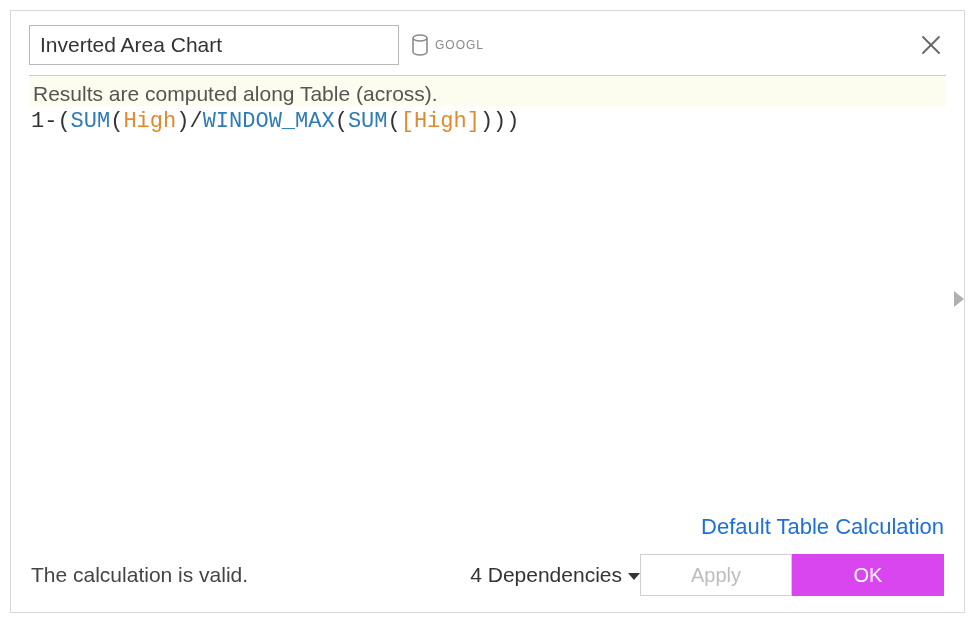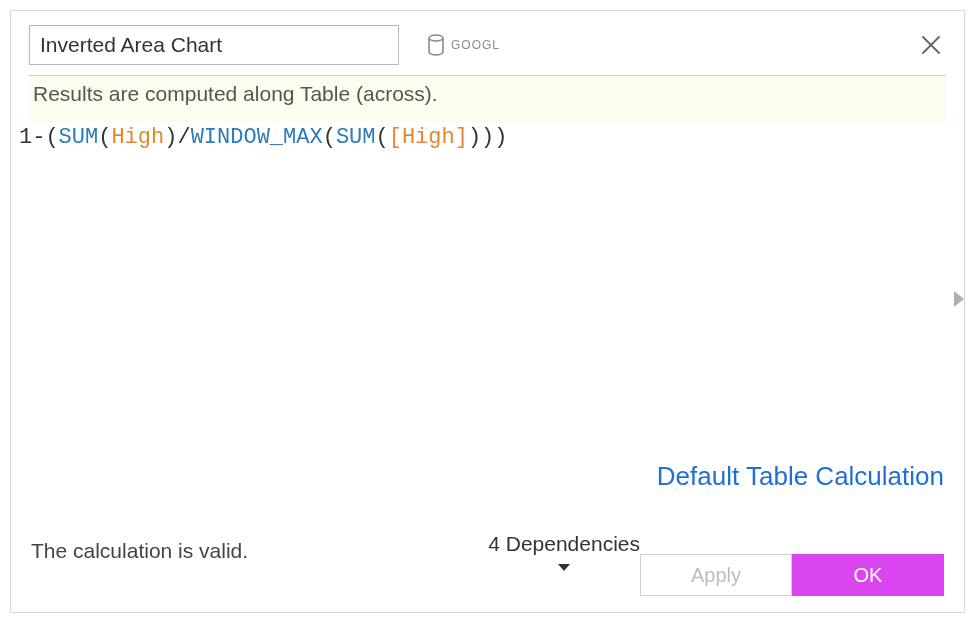--- a/index.html
+++ b/index.html
@@ -18,21 +18,21 @@
       bottom: 10px;
       border: 1px solid #d8d8d8;
       background: #fff;
       display: flex;
       flex-direction: column;
     }
     .header {
       display: flex;
       align-items: center;
       padding: 14px 18px 10px 18px;
-      gap: 28px;
+      gap: 12px;
     }
     .name-input {
       width: 370px;
       height: 40px;
       border: 1px solid #b8b8b8;
       font-size: 21px;
       padding: 0 10px;
       color: #333;
       outline: none;
     }
@@ -53,26 +53,26 @@
     .close-icon {
       color: #666;
       cursor: pointer;
       padding: 4px;
     }
     .close-icon svg { display: block; }
     .info-bar {
       margin: 0 18px;
       border-top: 1px solid #ccc;
       background: #fdfdef;
-      padding: 6px 4px 16px 4px;
+      padding: 6px 4px 0 4px;
       font-size: 21px;
       color: #555;
     }
     .formula-area {
-      margin: 0 4px;
+      margin: 0 16px;
       padding: 2px 4px;
       flex: 1;
       font-family: Consolas, "Courier New", monospace;
       font-size: 22px;
       line-height: 1.3;
       color: #333;
     }
     .tok-fn { color: #2e7bb8; }
     .tok-paren { color: #333; font-weight: 500; }
     .tok-field { color: #e08a2e; }
@@ -84,56 +84,54 @@
       color: #b0b0b0;
       cursor: pointer;
     }
     .expand-arrow svg { display: block; }
     .link-row {
       text-align: right;
       padding: 0 20px 8px 20px;
     }
     .link-default {
       color: #1f6fd6;
-      font-size: 26px;
+      font-size: 22px;
       cursor: pointer;
     }
     .footer {
       display: flex;
       align-items: center;
       padding: 6px 20px 16px 20px;
     }
     .status-text {
       font-size: 21px;
       color: #444;
     }
     .footer-spacer { flex: 1; }
     .deps {
       font-size: 21px;
       color: #333;
       display: flex;
       align-items: center;
       gap: 6px;
       cursor: pointer;
-      flex-direction: column;
     }
     .caret-down {
       width: 0; height: 0;
       border-left: 6px solid transparent;
       border-right: 6px solid transparent;
       border-top: 7px solid #333;
       margin-top: 2px;
     }
     .btn {
       width: 152px;
       height: 42px;
       font-size: 20px;
       border: none;
       cursor: pointer;
-      margin-top: 48px;
     }
     .btn-apply {
       background: #fff;
       border: 1px solid #d0d0d0;
       color: #bdbdbd;
     }
     .btn-ok {
       background: #d946ef;
       color: #fff;
     }

